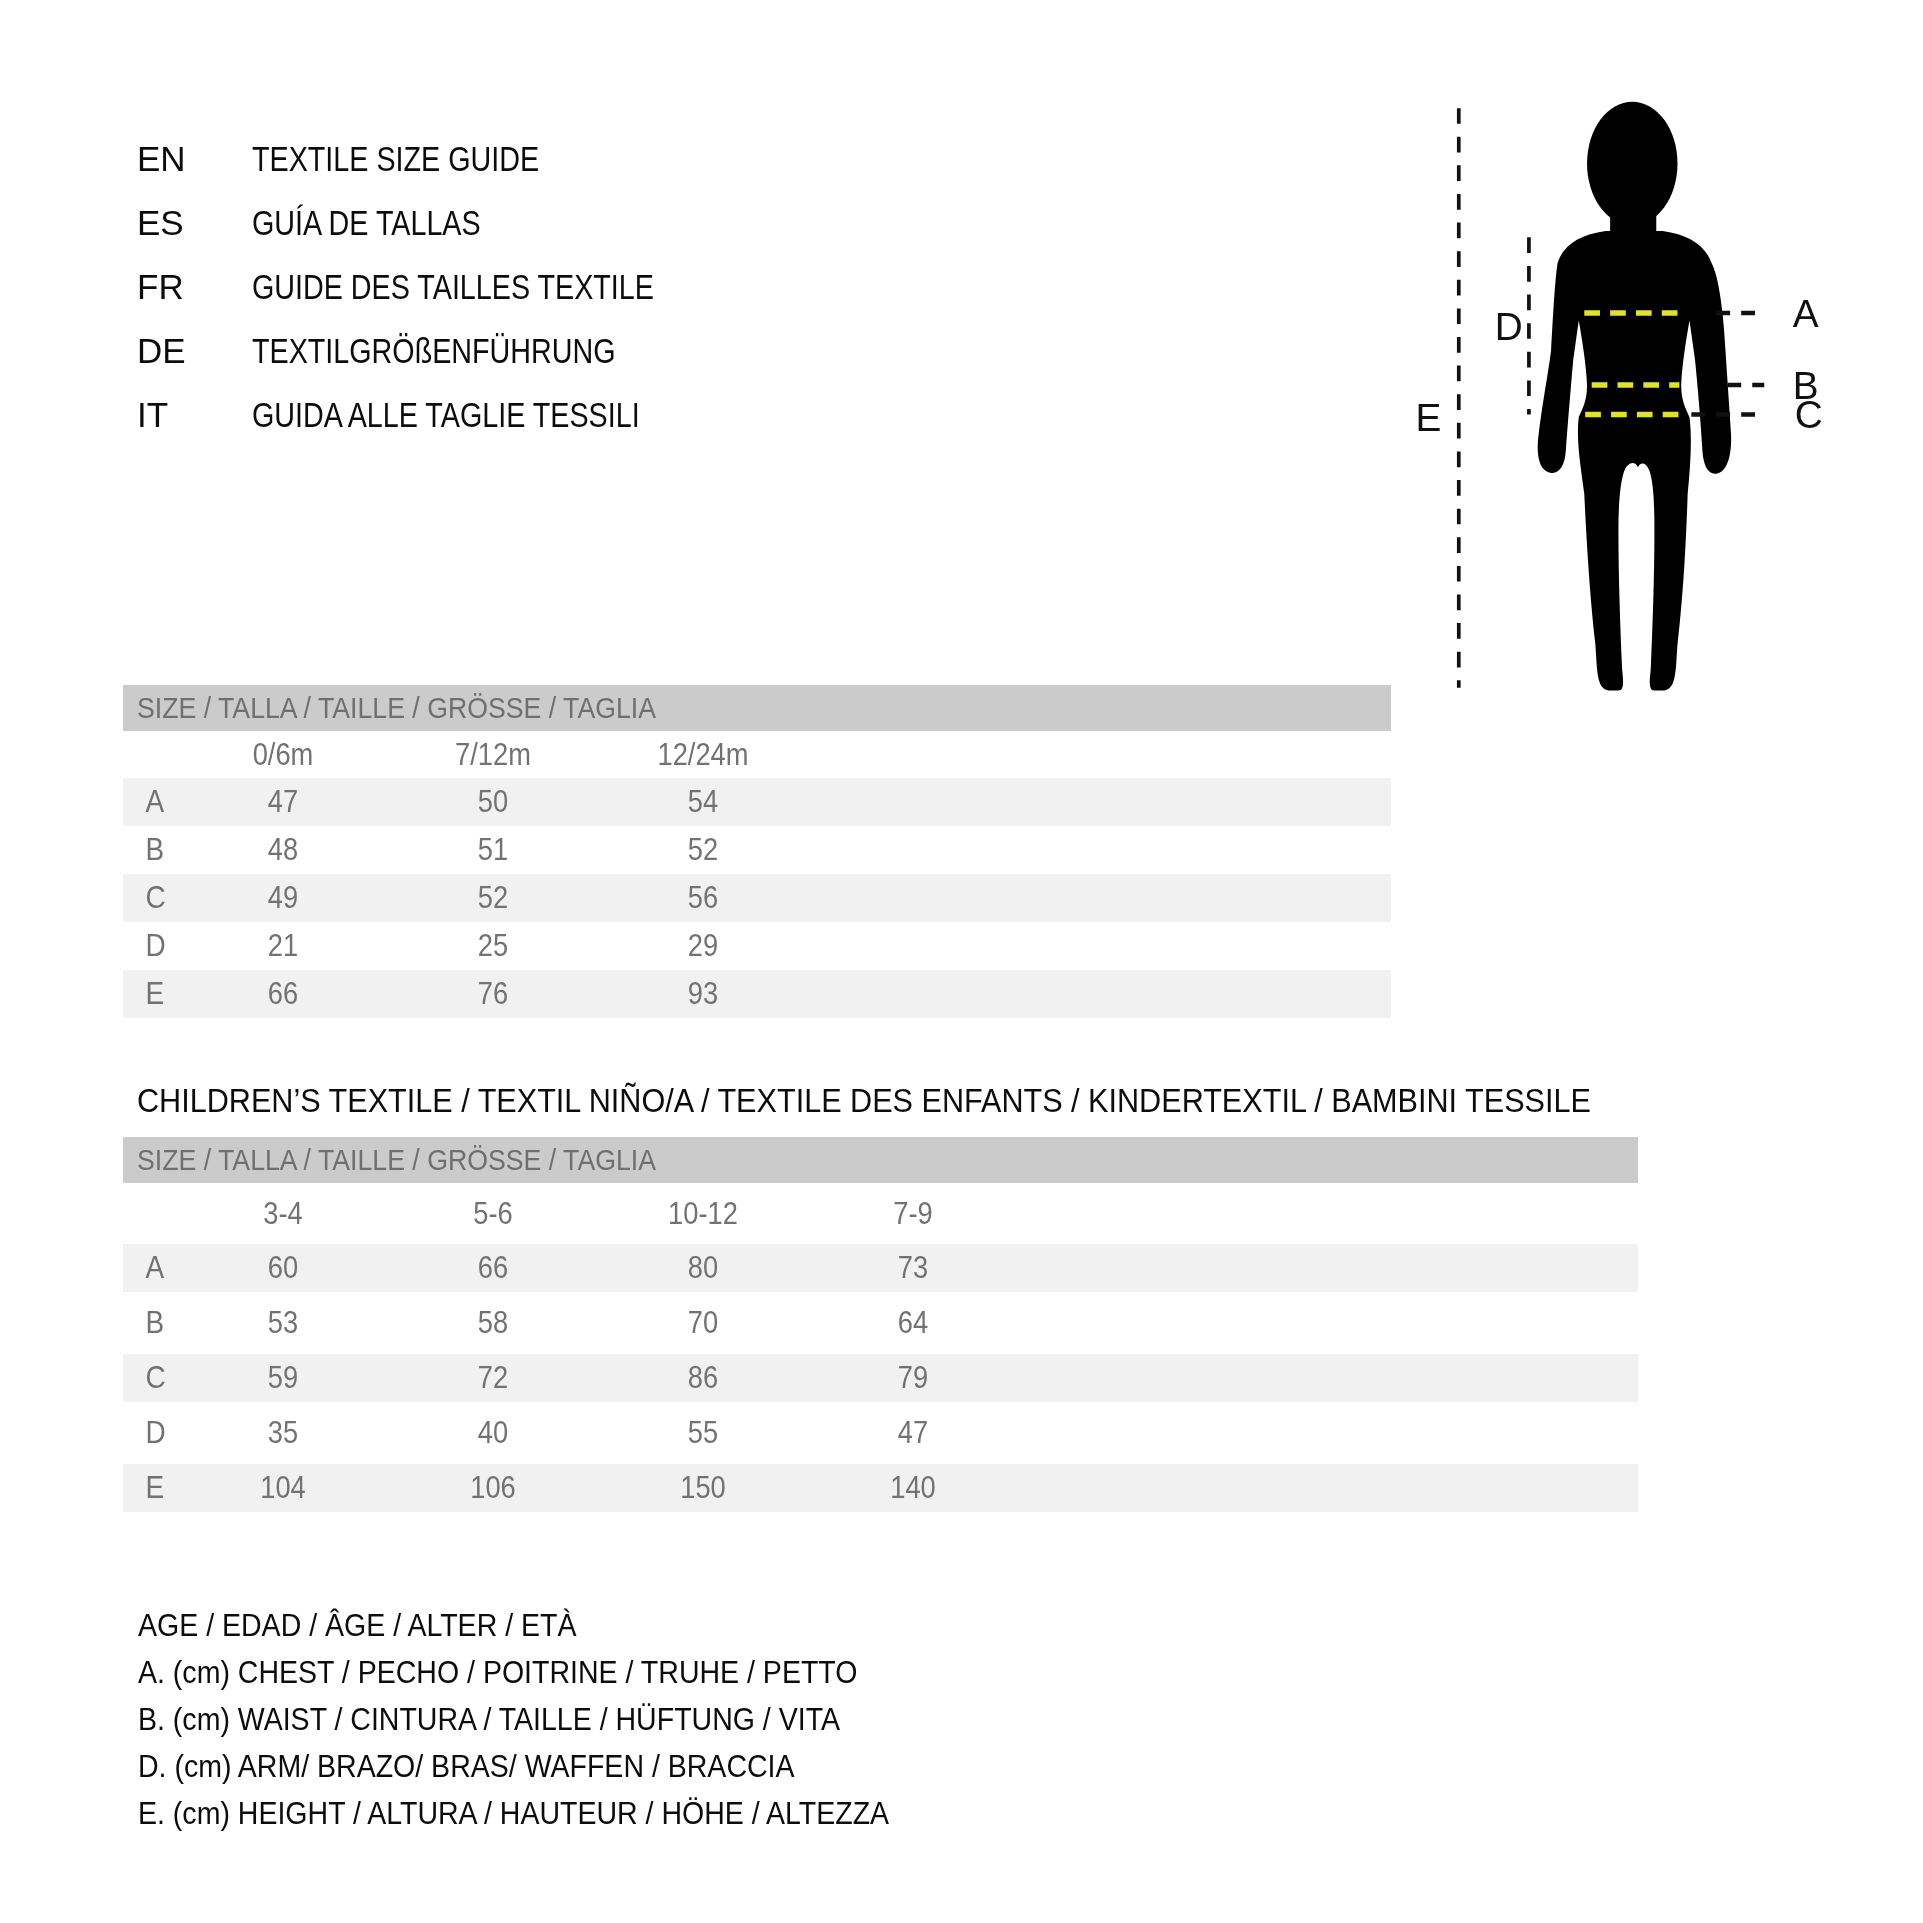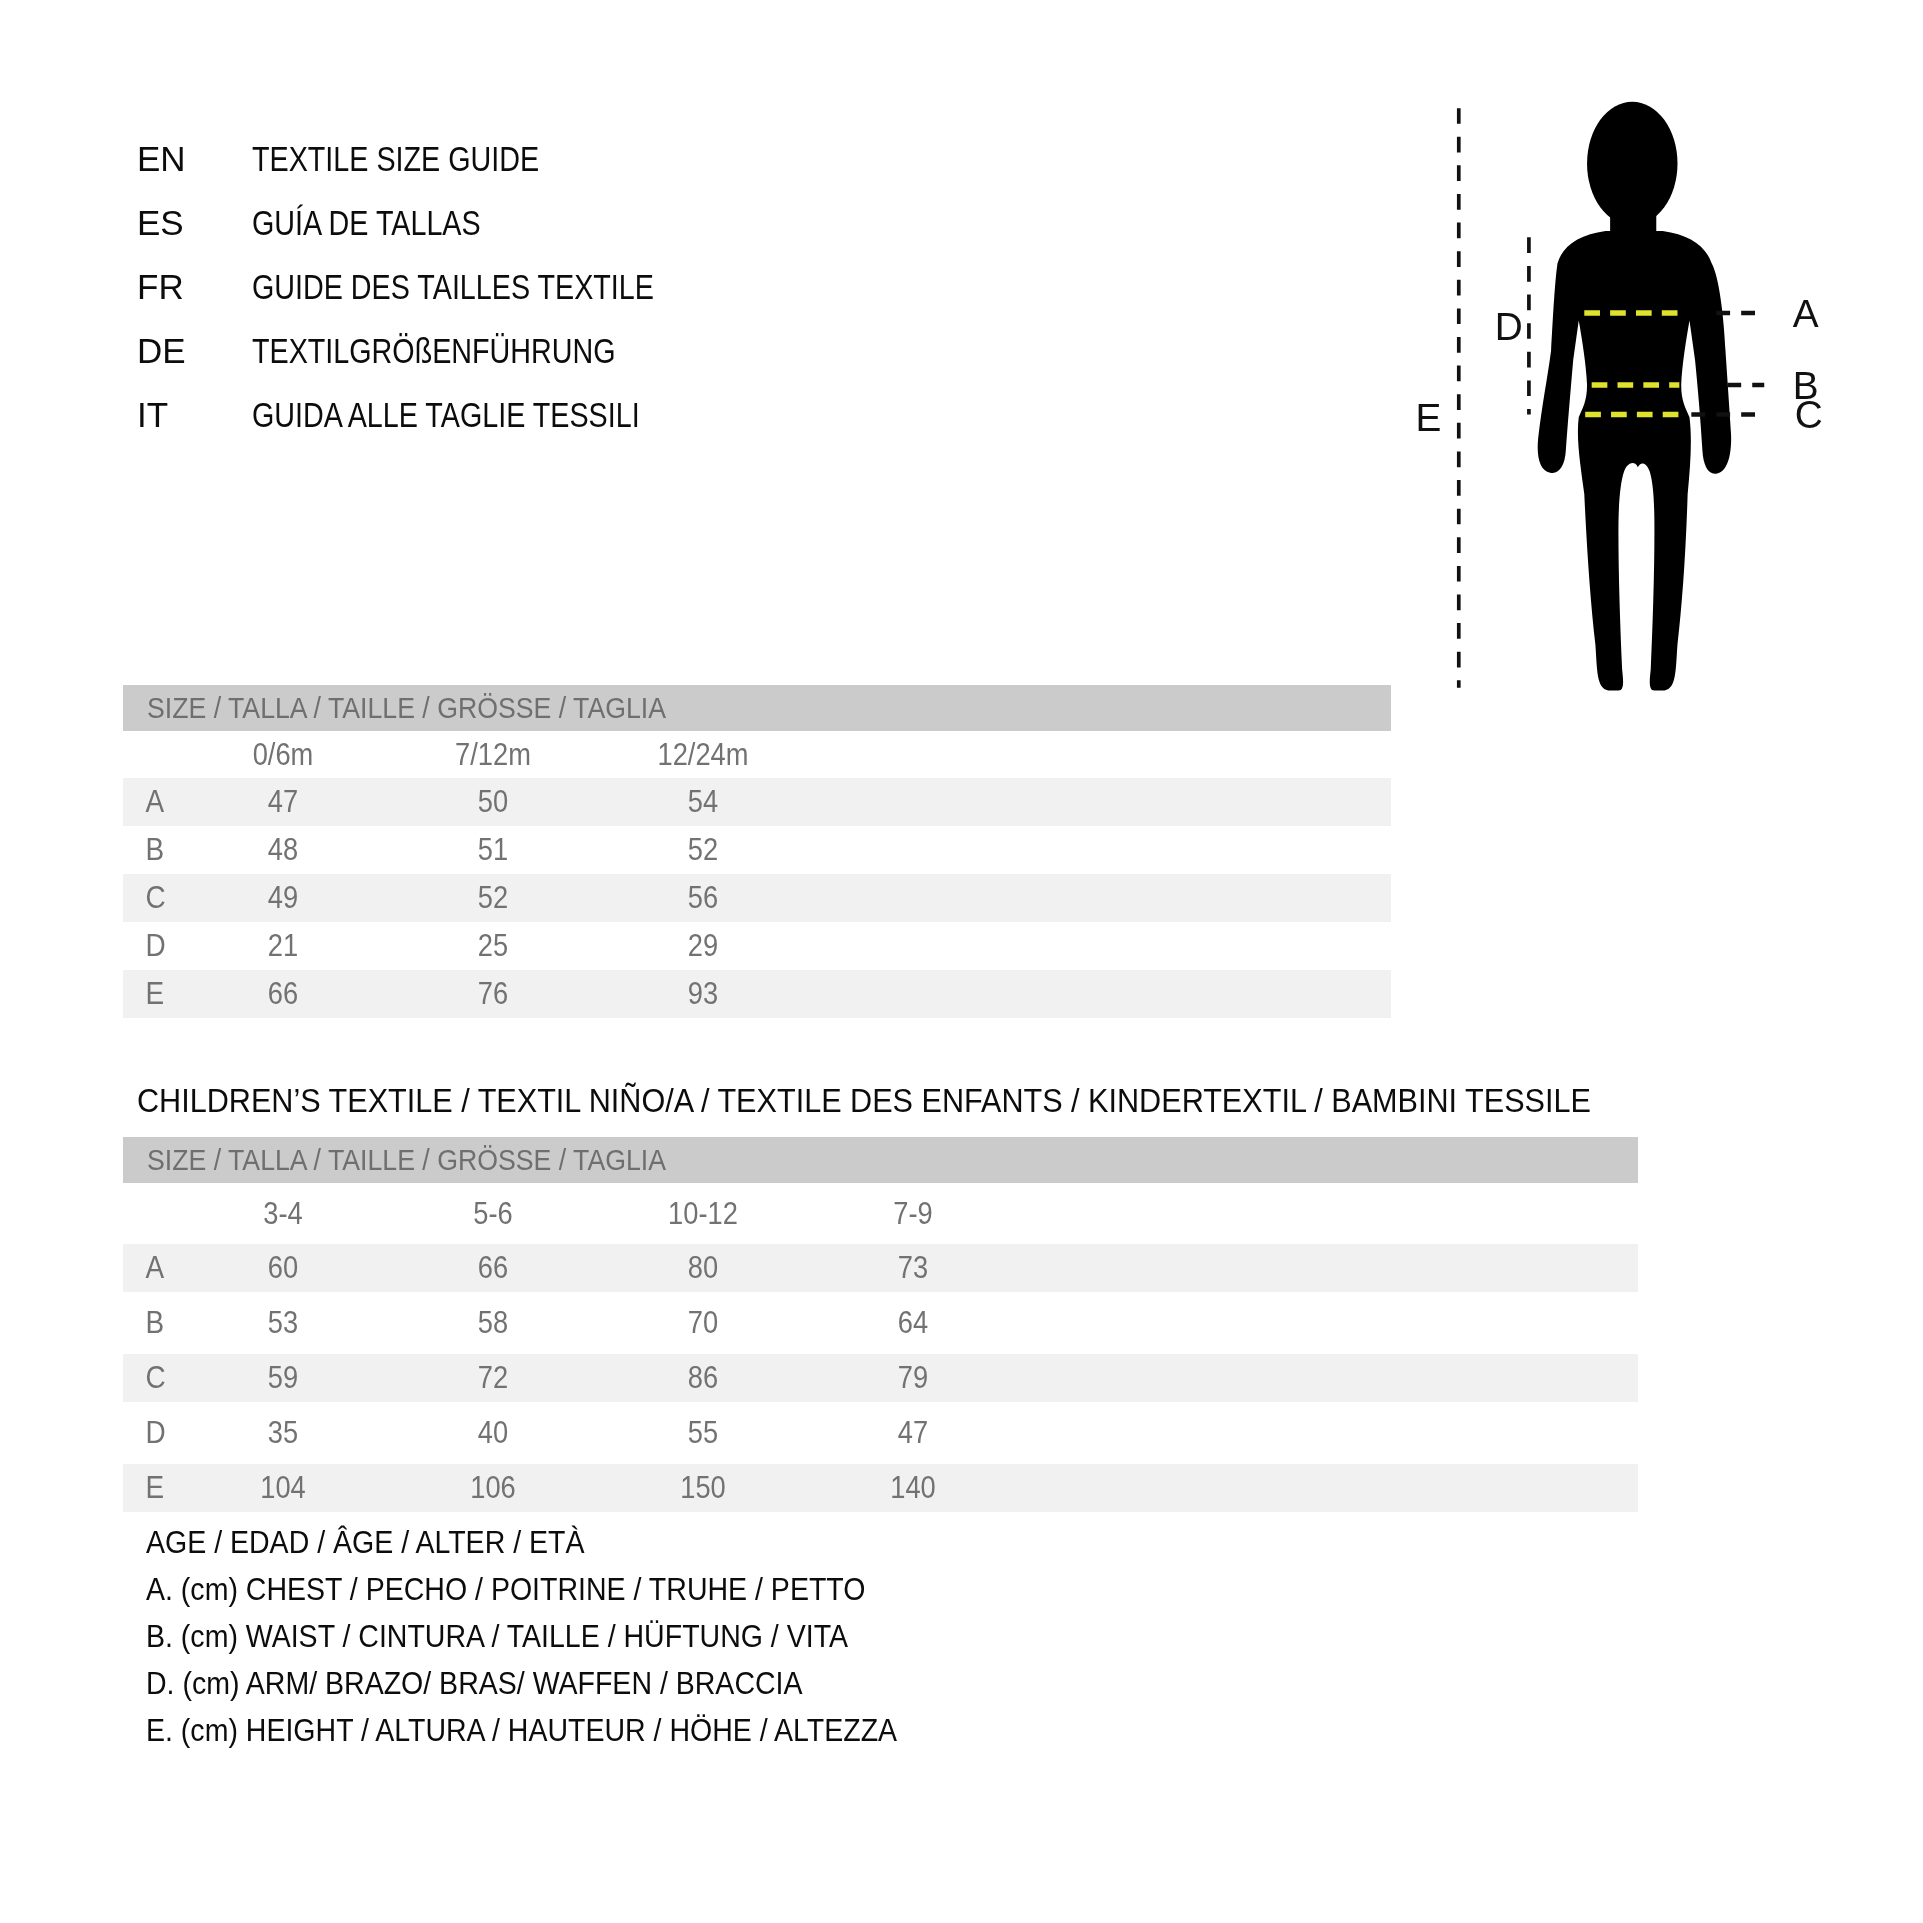--- a/index.html
+++ b/index.html
@@ -15,31 +15,31 @@
   
   .lang-block{position:absolute;left:137px;top:127px;}
   .lang-row{display:flex;height:64px;align-items:center;font-size:35px;}
   .lang-code{width:115px;flex:0 0 115px;}
 
   
   .section-title{position:absolute;left:137px;font-size:34px;color:#0c0c0c;}
 
   
   .size-table{position:absolute;left:123px;color:#727272;font-size:31px;}
-  .size-bar{height:46px;background:#cbcbcb;color:#6f6f6f;display:flex;align-items:center;padding-left:24px;font-size:29px;}
+  .size-bar{height:46px;background:#cbcbcb;color:#6f6f6f;display:flex;align-items:center;padding-left:14px;font-size:29px;}
   .trow{display:grid;align-items:center;height:48px;}
   .babies-grid{grid-template-columns:55px 210px 210px 210px;}
   .children-grid{grid-template-columns:55px 210px 210px 210px 210px;margin-top:7px;}
   .trow.head{height:47px;}
   .trow.stripe{background:#f1f1f1;}
   .cell{text-align:center;transform:scaleX(0.88);}
   .rlabel{padding-left:25px;transform-origin:0 50%;transform:scaleX(0.9);}
 
   
-  .legend{position:absolute;left:138px;top:1519px;margin-left:8px;}
+  .legend{position:absolute;left:138px;top:1602px;}
   .legend-line{height:47px;display:flex;align-items:center;font-size:31px;color:#0c0c0c;}
 
   
   .figure-wrap{position:absolute;left:1384px;top:74px;width:539px;height:646px;}
   .meas-label{font-size:42px;fill:#111111;font-family:"Liberation Sans",sans-serif;}
 </style>
 </head>
 <body>
 
 <div id="canvas">

